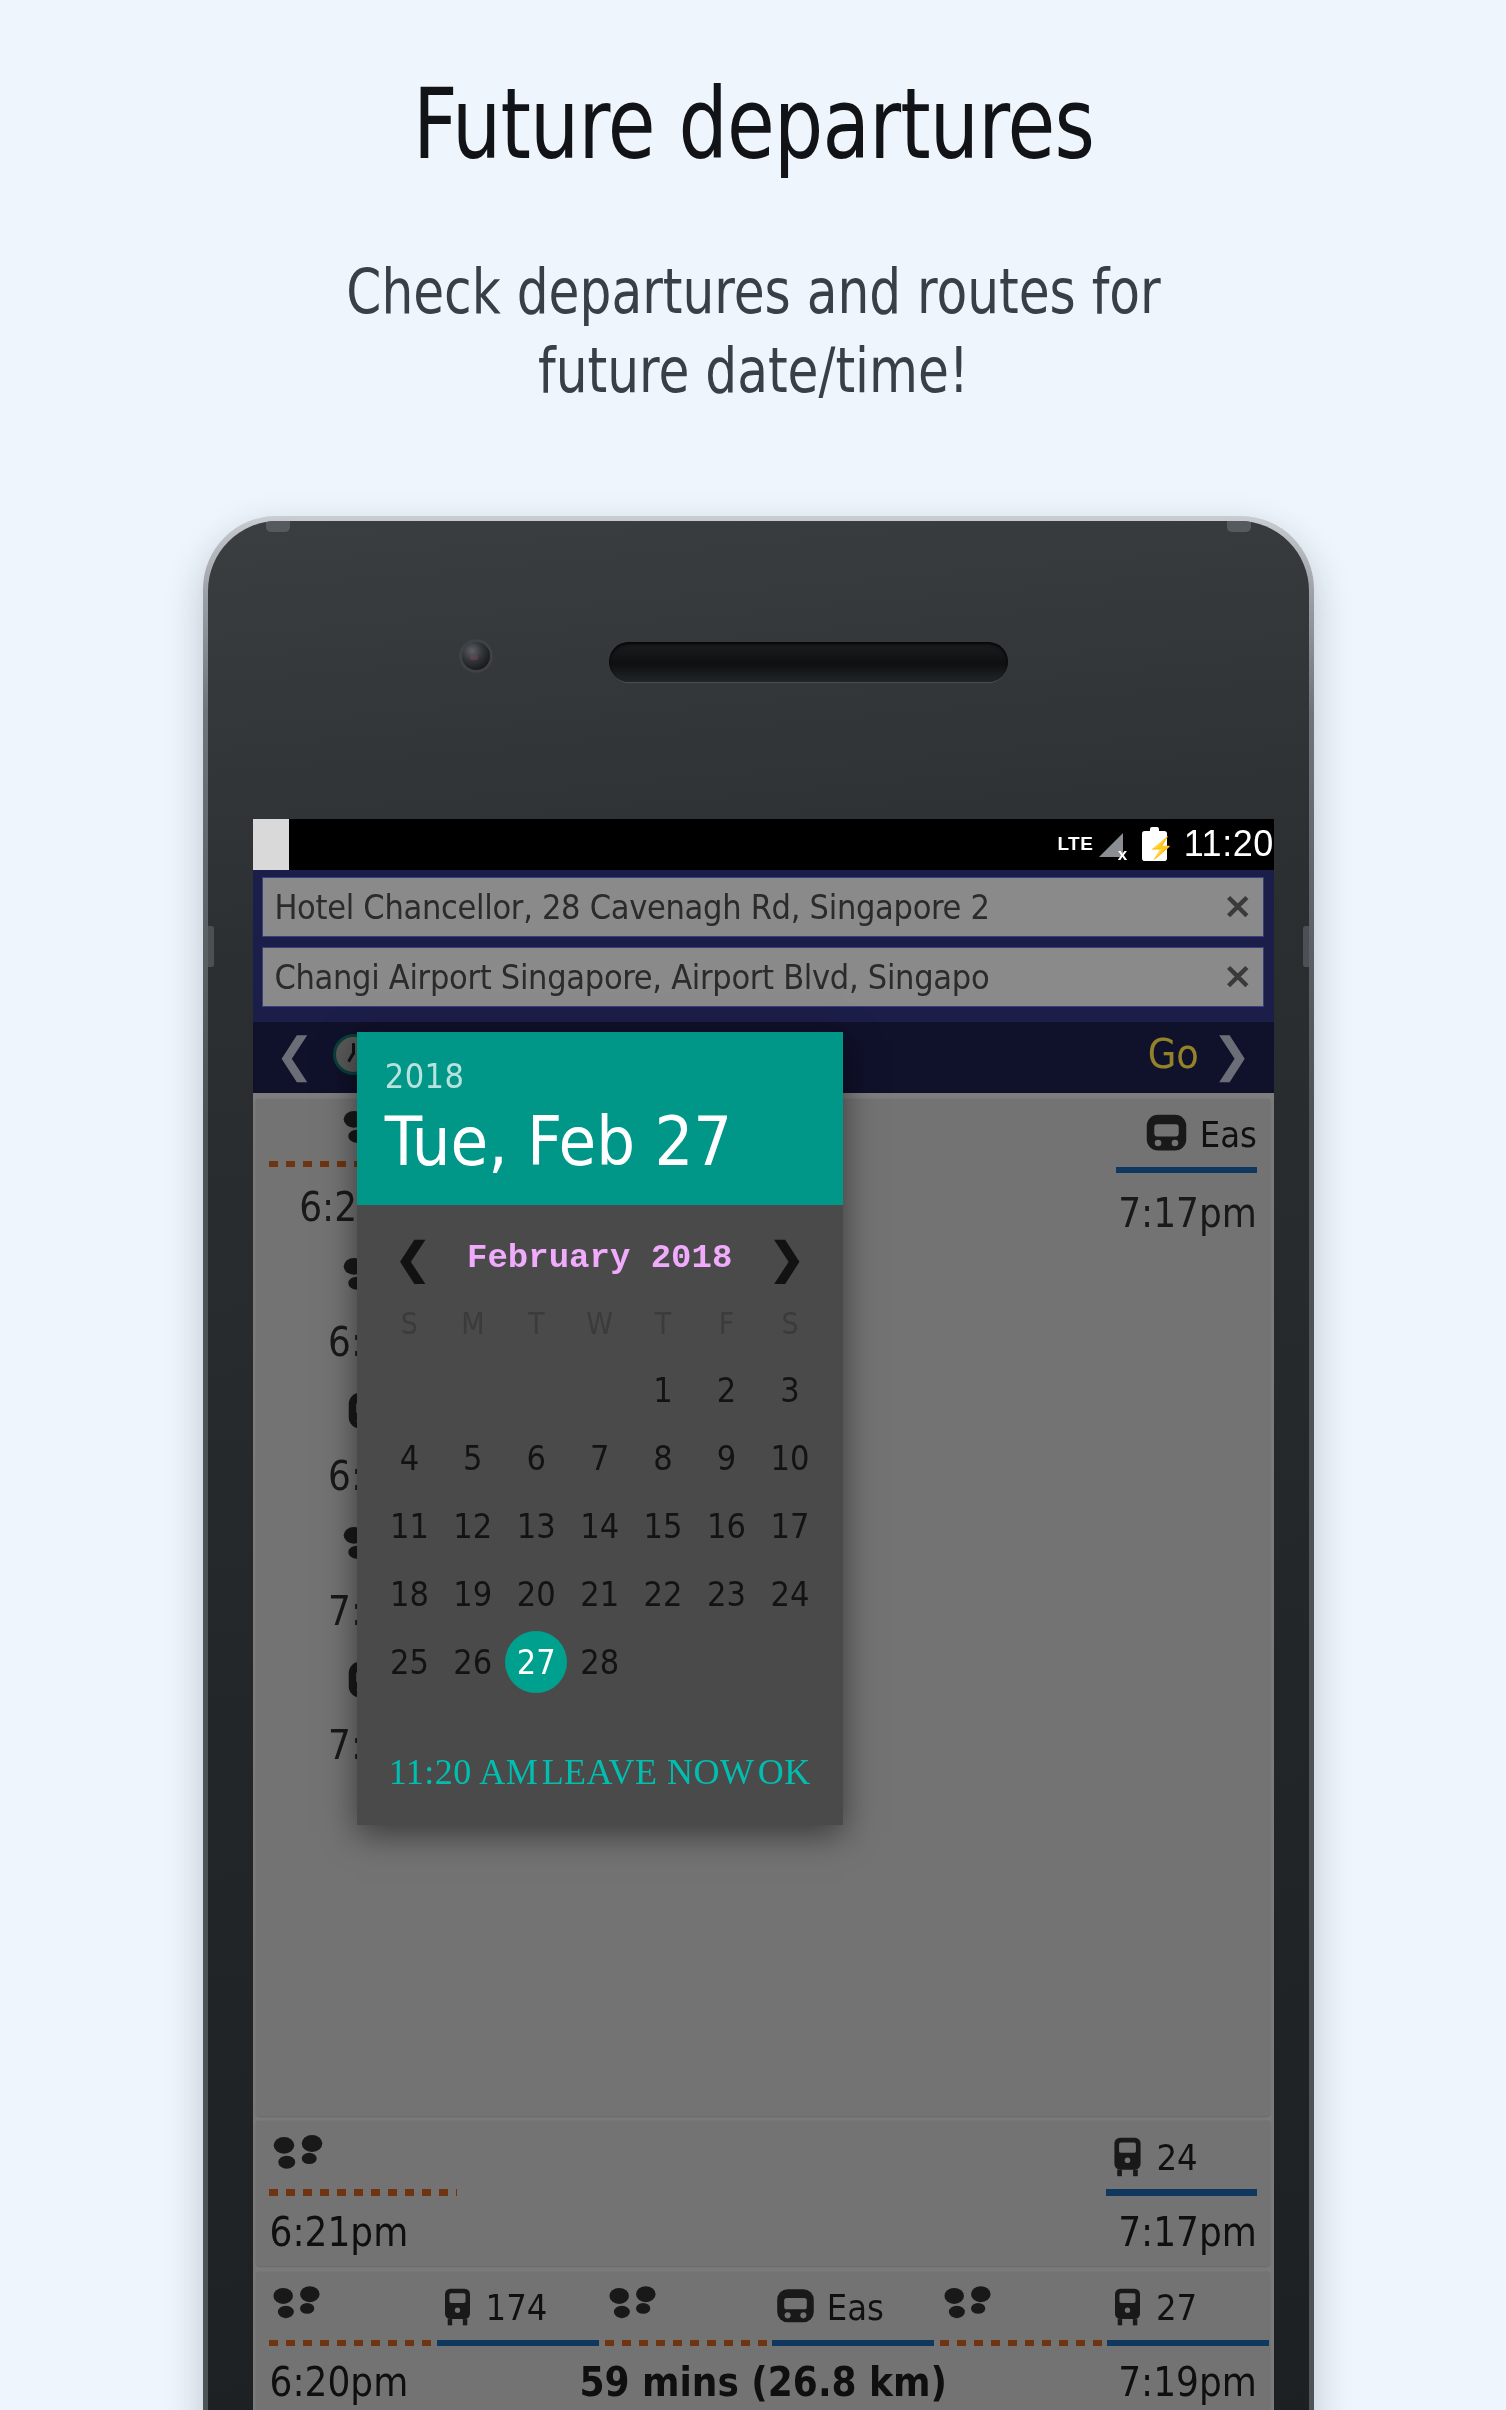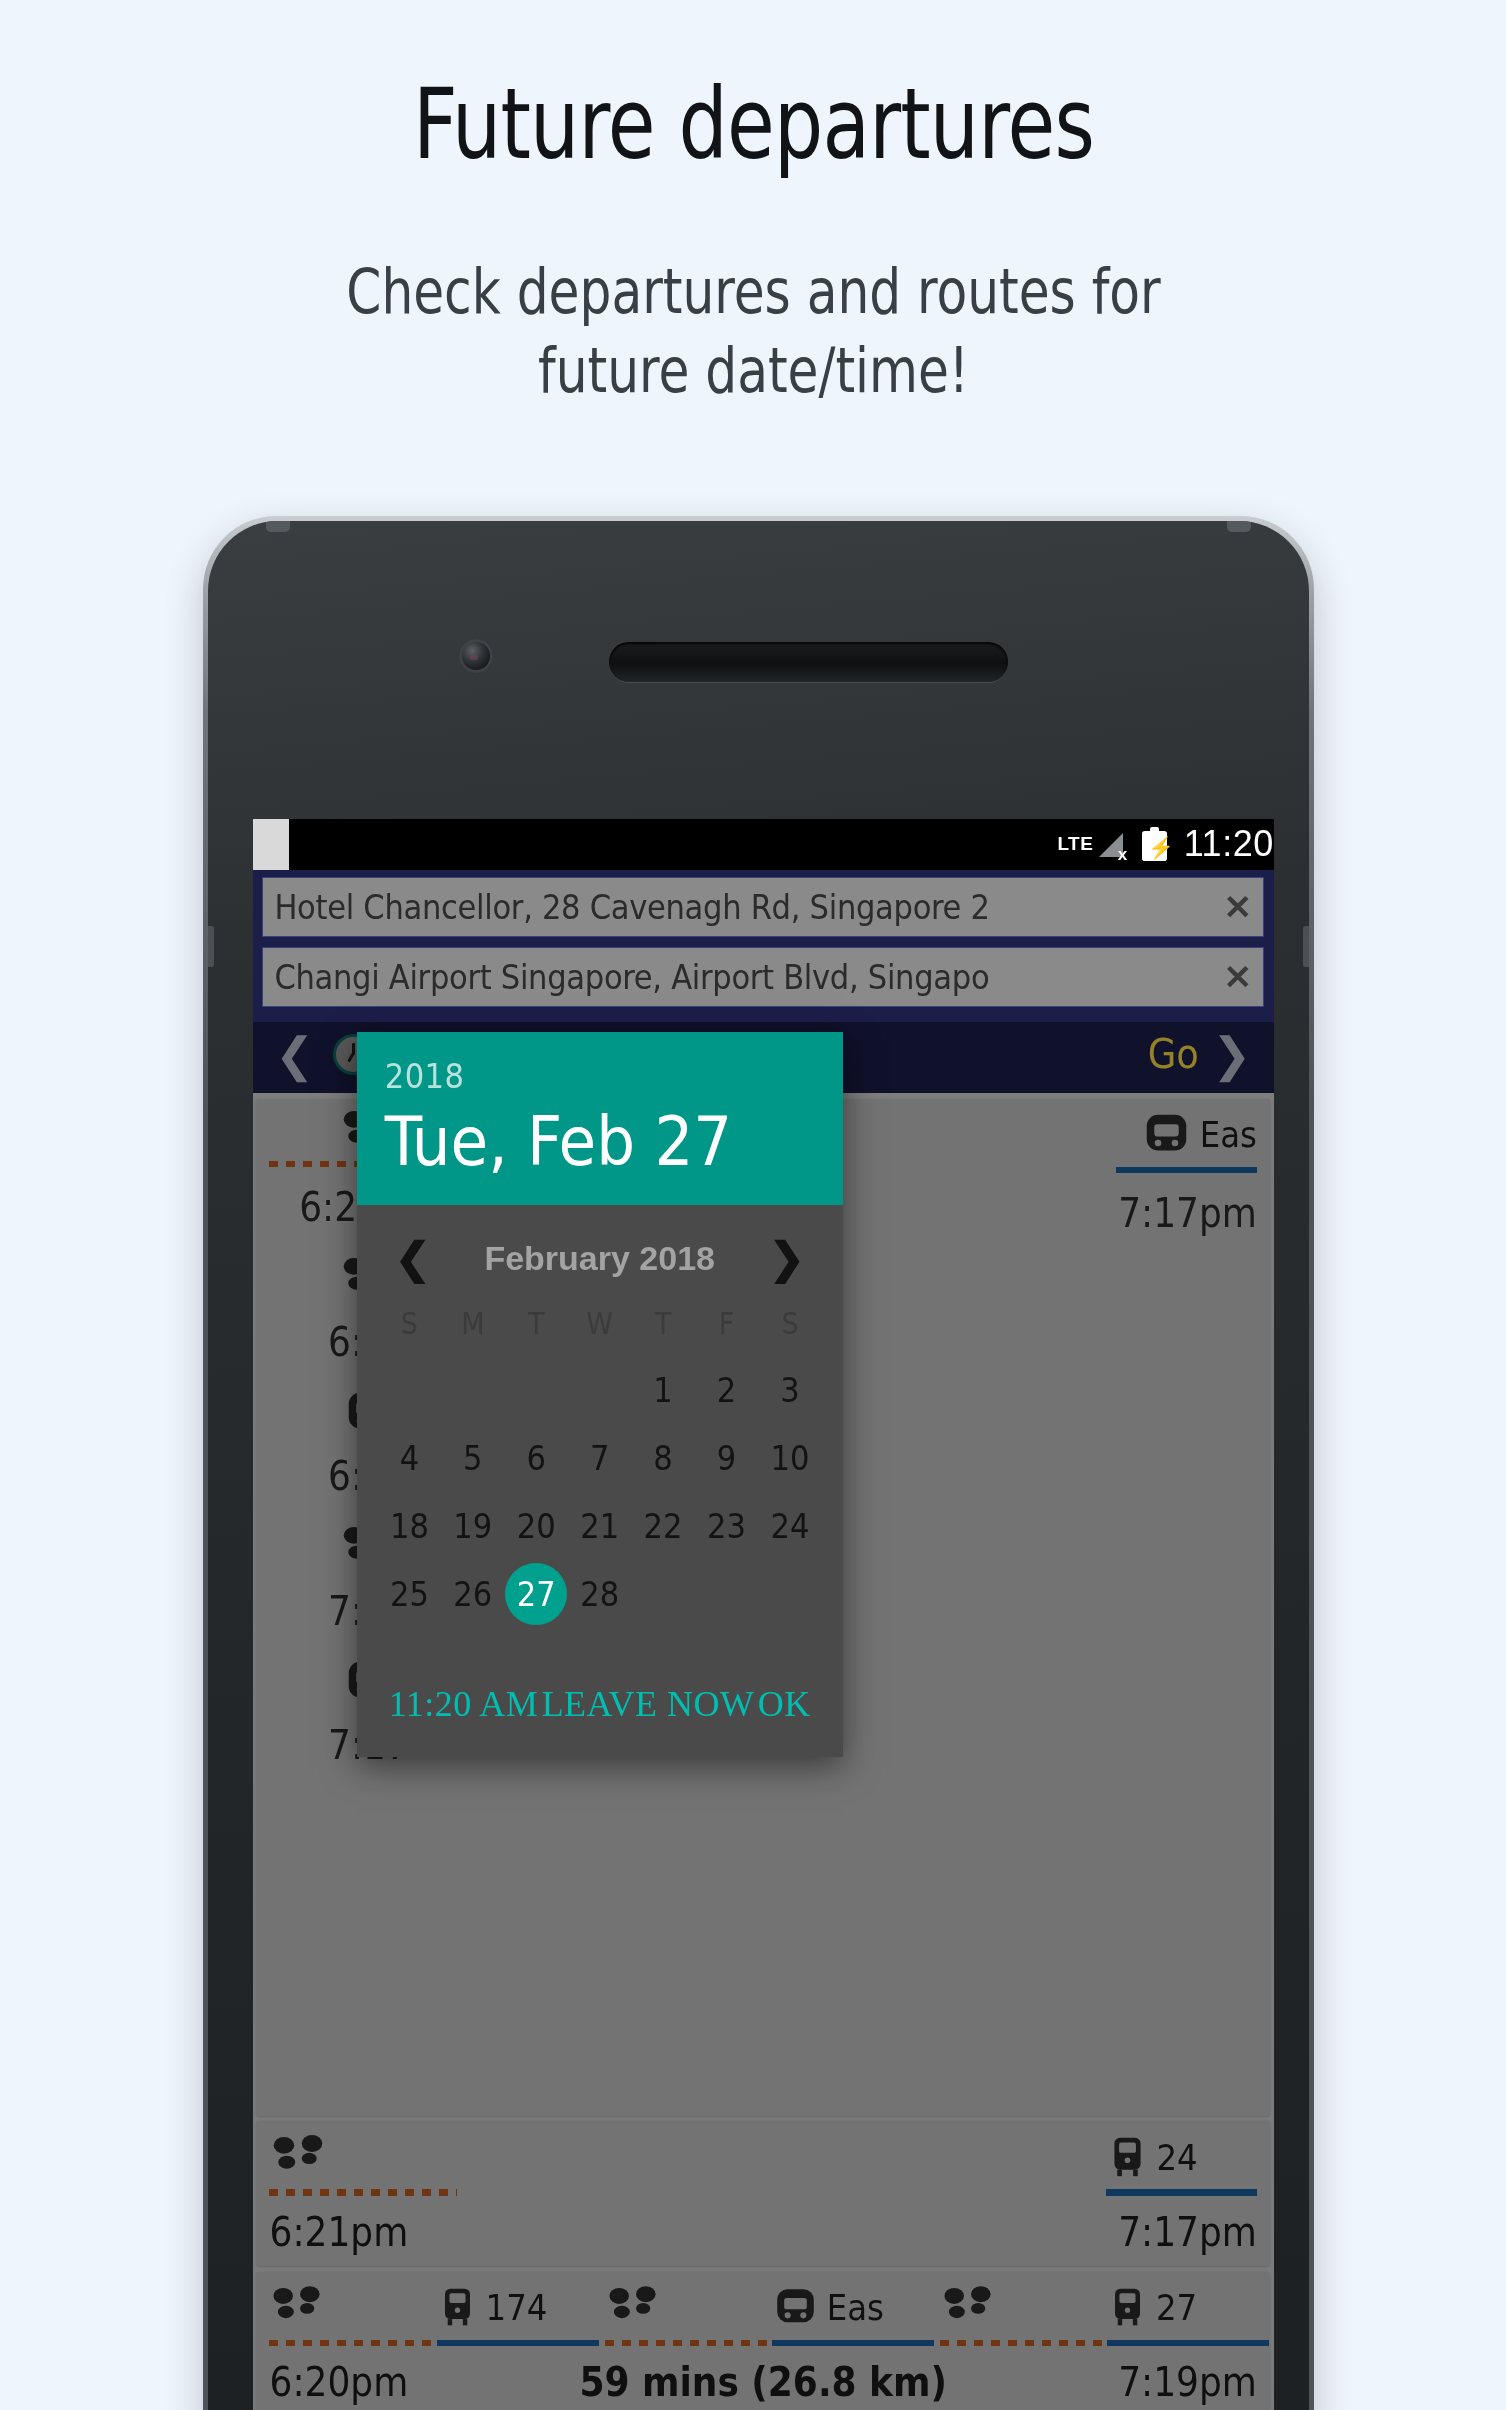--- a/index.html
+++ b/index.html
@@ -167,22 +167,22 @@
     background:#4a4a4a; box-shadow:0 9.4px 32px rgba(0,0,0,.5);
   }
   #dlg-head { background:#009688; padding:24.5px 28px 28px 28px; }
   .dlg-year { color:rgba(255,255,255,.72); font-size:34px; letter-spacing:0.5px;
     font-family:"DejaVu Sans Condensed","Liberation Sans Narrow","Liberation Sans",sans-serif; }
   .dlg-date { color:#fff; font-size:68px; margin-top:9.4px; line-height:1.05;
     font-family:"DejaVu Sans Condensed","Liberation Sans Narrow","Liberation Sans",sans-serif; }
   #dlg-body { padding: 17px 21px 0 21px; }
   .mrow { display:flex; align-items:center; justify-content:space-between; padding:15px 17px 13px 17px; }
   .mchev { color:#121212; font-size:43px; font-weight:700; line-height:1; }
-  .mlabel { color:#a3a3a3; font-size:34px; font-weight:700;
-    font-family:Liberation Sans, sans-serif; }
+  .mlabel { color:#f0abfc; font-size:34px; font-weight:700;
+    font-family:Liberation Mono, monospace; }
   .cal { width:100%; border-collapse:collapse; table-layout:fixed; }
   .cal th { color:#3b3b3b; font-size:30px; font-weight:400; padding:13px 0 15px 0;
     font-family:"DejaVu Sans Condensed","Liberation Sans Narrow","Liberation Sans",sans-serif; }
   .cal td { text-align:center; height:68px; }
   .day { display:inline-flex; align-items:center; justify-content:center;
     width:62px; height:62px; border-radius:50%; color:#131313; font-size:34px;
     font-family:"DejaVu Sans Condensed","Liberation Sans Narrow","Liberation Sans",sans-serif; }
   .day.sel { background:#00a08f; color:#fff; }
   .day.blank { color:transparent; }
   #dlg-actions { display:flex; align-items:center; justify-content:space-between;
@@ -508,20 +508,29 @@
                   <tr>
                     <td><span class="day">4</span></td>
                     <td><span class="day">5</span></td>
                     <td><span class="day">6</span></td>
                     <td><span class="day">7</span></td>
                     <td><span class="day">8</span></td>
                     <td><span class="day">9</span></td>
                     <td><span class="day">10</span></td>
                   </tr>
                   <tr>
+                    <td><span class="day">11</span></td>
+                    <td><span class="day">12</span></td>
+                    <td><span class="day">13</span></td>
+                    <td><span class="day">14</span></td>
+                    <td><span class="day">15</span></td>
+                    <td><span class="day">16</span></td>
+                    <td><span class="day">17</span></td>
+                  </tr>
+                  <tr>
                     <td><span class="day">18</span></td>
                     <td><span class="day">19</span></td>
                     <td><span class="day">20</span></td>
                     <td><span class="day">21</span></td>
                     <td><span class="day">22</span></td>
                     <td><span class="day">23</span></td>
                     <td><span class="day">24</span></td>
                   </tr>
                   <tr>
                     <td><span class="day">25</span></td>

